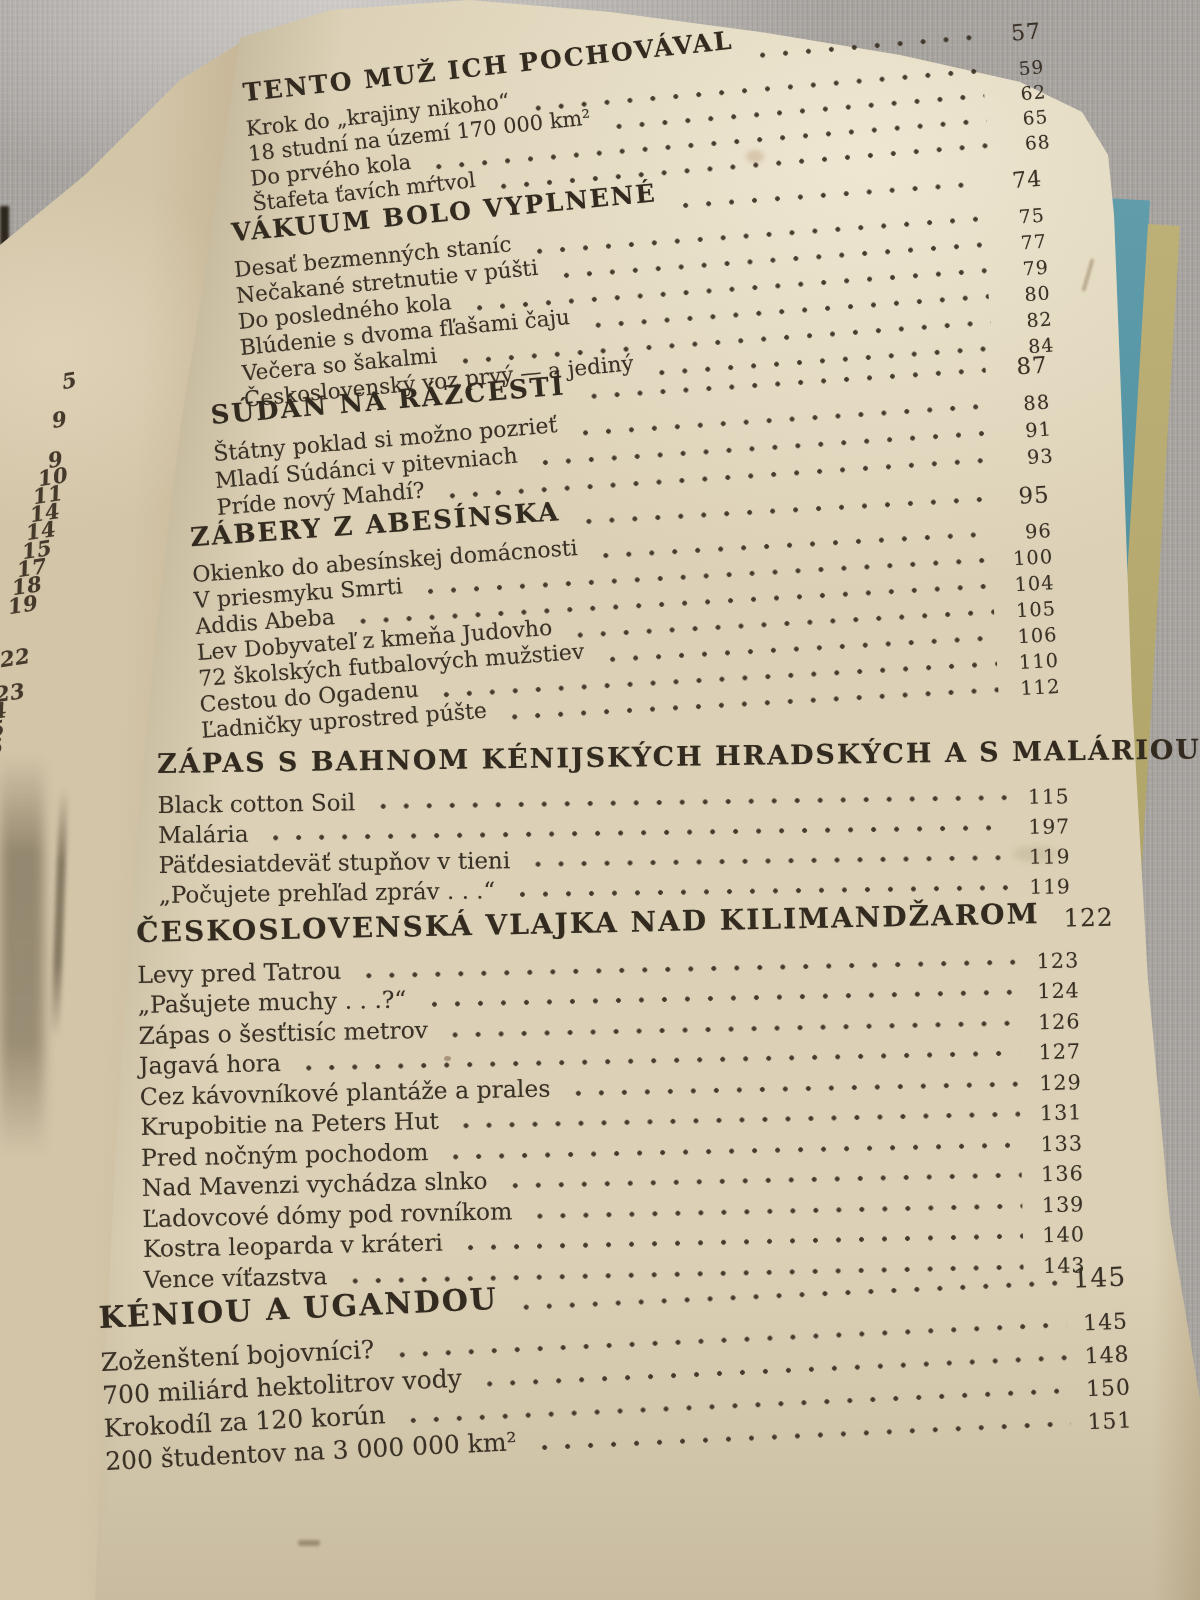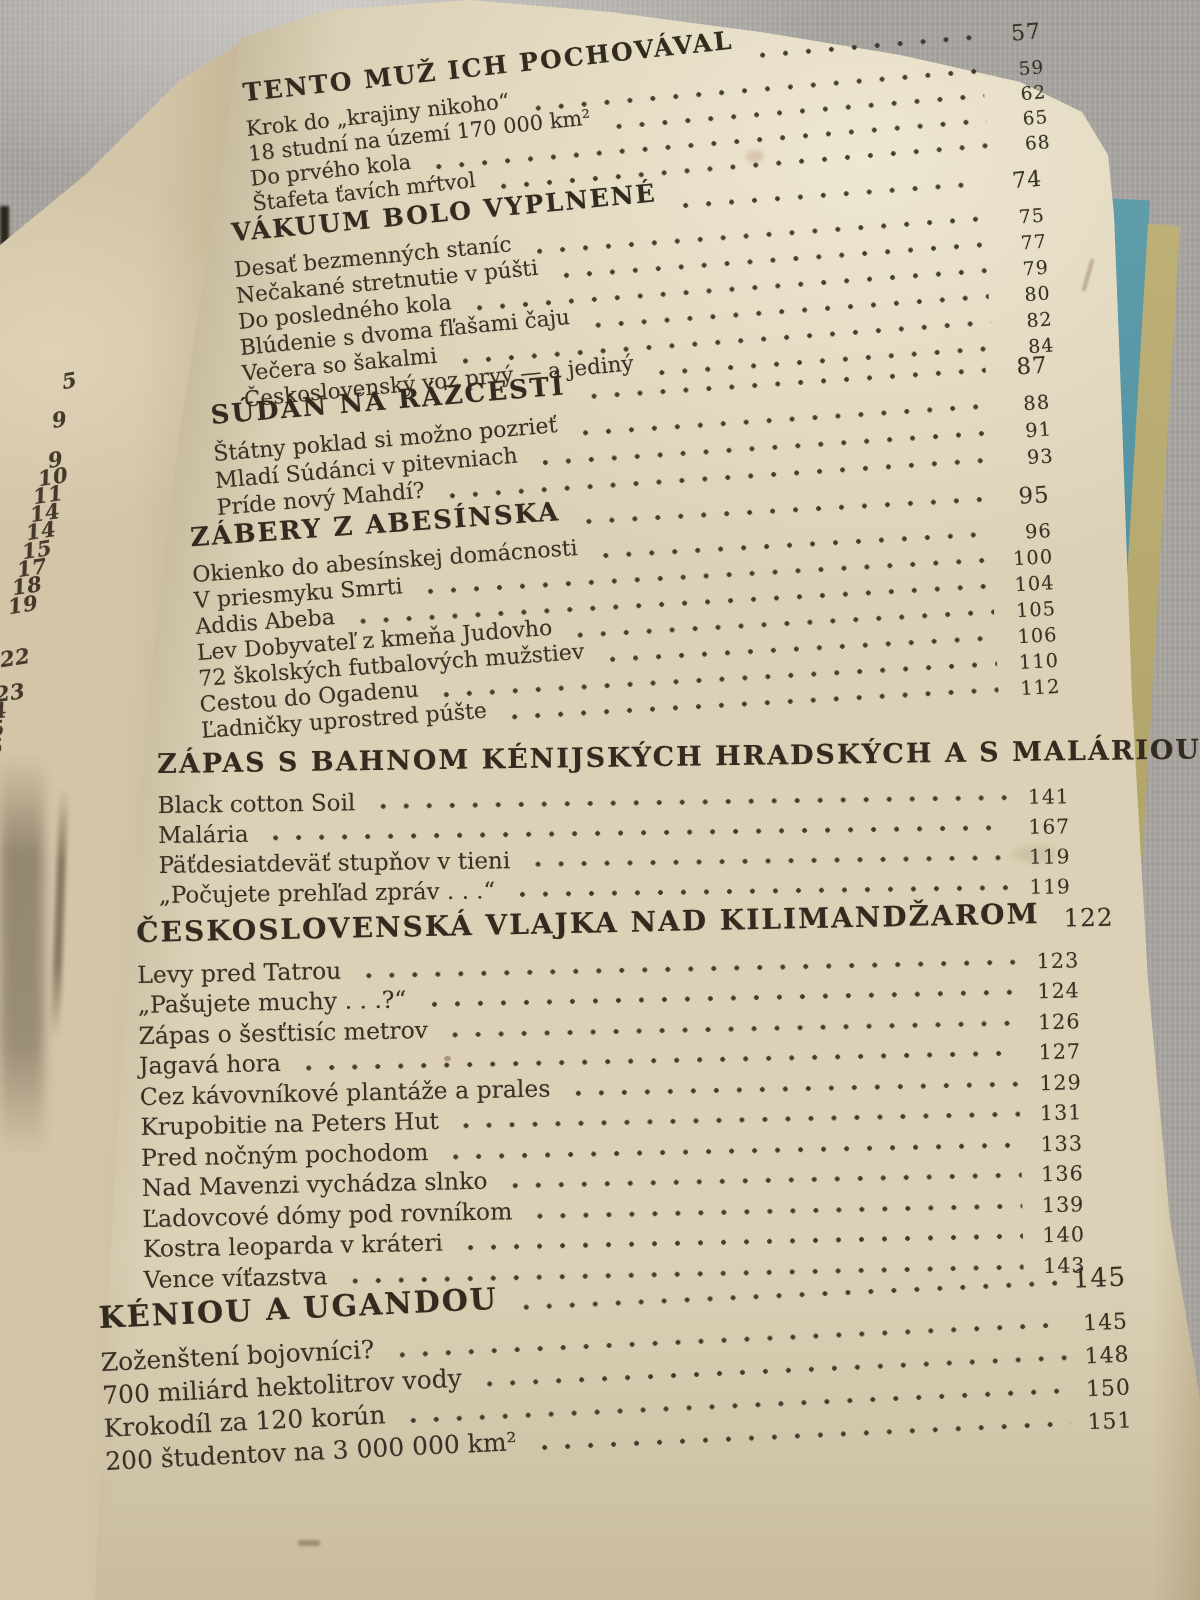--- a/index.html
+++ b/index.html
@@ -225,26 +225,26 @@
         <span class="num">112</span>
       </div>
     </div>
     <div class="toc-section" style="left: 158px; top: 748px; width: 912px; transform: rotate(-0.8deg);">
       <div class="row title-row" style="font-size: 27px;">
         <span class="lbl">ZÁPAS S BAHNOM KÉNIJSKÝCH HRADSKÝCH A S MALÁRIOU</span>
       </div>
       <div class="row" style="font-size: 23px; height: 30px;">
         <span class="lbl">Black cotton Soil</span>
         <span class="leader"></span>
-        <span class="num">141</span>
+        <span class="num">115</span>
       </div>
       <div class="row" style="font-size: 23px; height: 30px;">
         <span class="lbl">Malária</span>
         <span class="leader"></span>
-        <span class="num">167</span>
+        <span class="num">197</span>
       </div>
       <div class="row" style="font-size: 23px; height: 30px;">
         <span class="lbl">Päťdesiatdeväť stupňov v tieni</span>
         <span class="leader"></span>
         <span class="num">119</span>
       </div>
       <div class="row" style="font-size: 23px; height: 30px;">
         <span class="lbl">„Počujete prehľad zpráv . . .“</span>
         <span class="leader"></span>
         <span class="num">119</span>

